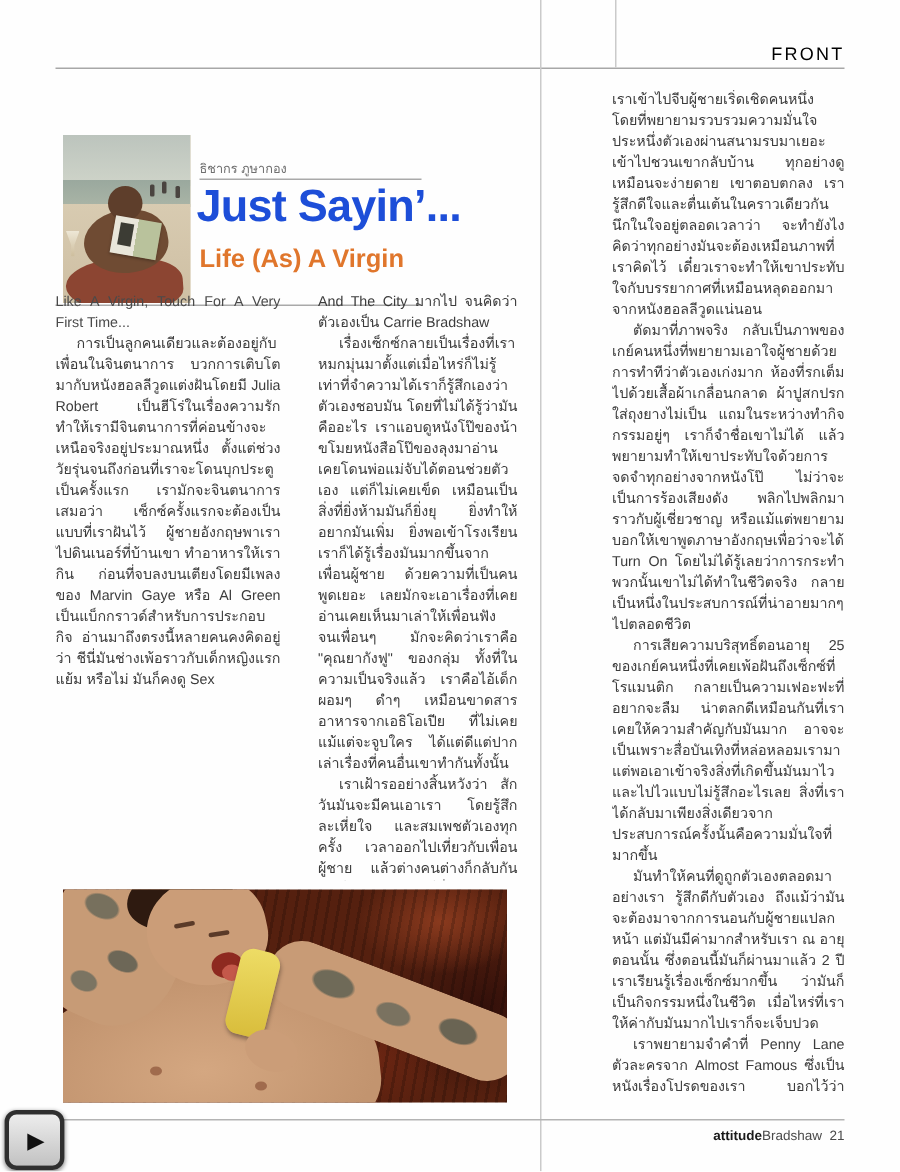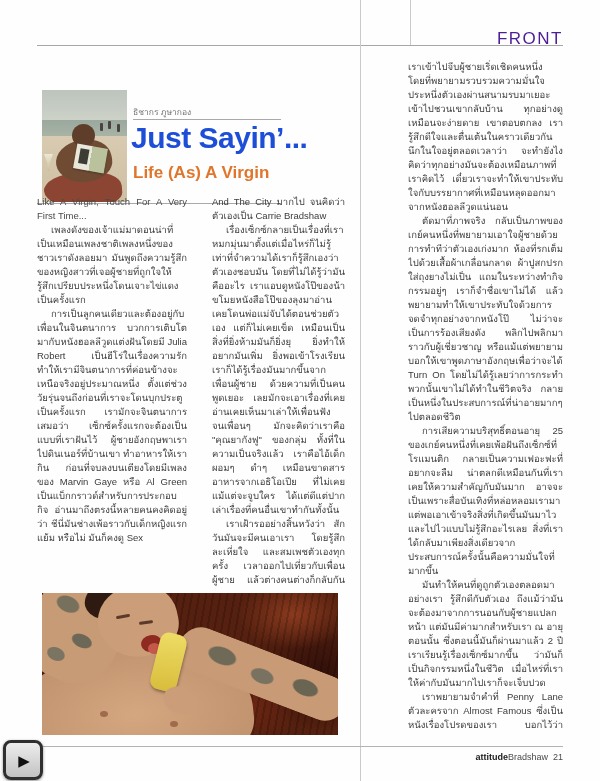--- a/index.html
+++ b/index.html
@@ -7,21 +7,21 @@
         font-family:"Liberation Sans","DejaVu Sans",sans-serif;color:#3b3b3b;}
 
   .rule{position:absolute;background:#b9b9b9;}
   .top-rule{left:37px;top:45px;width:526px;height:1px;background:#a7a7a7;}
   .footer-rule{left:37px;top:746px;width:526px;height:1px;background:#b3b3b3;}
   .v-main{left:360px;top:0;width:1px;height:781px;background:#cacaca;}
   .v-top{left:410px;top:0;width:1px;height:45px;background:#cacaca;}
   .byline-rule{left:133px;top:119px;width:148px;height:1px;background:#a9a9a9;}
   .header-bottom-rule{left:37px;top:203px;width:244px;height:1px;background:#a9a9a9;}
 
-  .front{position:absolute;top:29px;right:37px;font-size:17px;letter-spacing:1.5px;color:#4c1d95;}
+  .front{position:absolute;top:29px;right:37px;font-size:12px;letter-spacing:1.5px;color:#000000;}
   .byline{position:absolute;left:133px;top:105px;font-size:8.5px;color:#6f6f6f;}
   .title{position:absolute;left:131px;top:121px;margin:0;font-size:30px;font-weight:bold;
          letter-spacing:-0.5px;color:#1d4ed8;}
   .subtitle{position:absolute;left:133px;top:163px;margin:0;font-size:17px;font-weight:bold;}
 
   .col{position:absolute;font-size:9.5px;line-height:14px;text-align:justify;overflow:hidden;}
   .col p{margin:0;}
   .col p.ind{text-indent:14px;}
   .lead{color:#4a4a4a;}
   .col-left{left:37px;top:195px;width:150px;height:392px;}
@@ -114,21 +114,20 @@
   </div>
 
   <div class="byline">ธิชากร ภูษากอง</div>
   <div class="rule byline-rule"></div>
   <h1 class="title">Just Sayin’...</h1>
   <h2 class="subtitle" style="color: rgb(224, 118, 44);">Life (As) A Virgin</h2>
   <div class="rule header-bottom-rule"></div>
 
   <div class="col col-left">
     <p class="lead">Like A Virgin, Touch For A Very First Time...</p>
-    <p class="ind">เพลงดังของเจ้าแม่มาดอนน่าที่เป็นเหมือนเพลงชาติเพลงหนึ่งของชาวเราดังลอยมา มันพูดถึงความรู้สึกของหญิงสาวที่เจอผู้ชายที่ถูกใจให้รู้สึกเปรียบประหนึ่งโดนเจาะไข่แดงเป็นครั้งแรก</p>
     <p class="ind">การเป็นลูกคนเดียวและต้องอยู่กับเพื่อนในจินตนาการ บวกการเติบโตมากับหนังฮอลลีวูดแต่งฝันโดยมี Julia Robert เป็นฮีโร่ในเรื่องความรัก ทำให้เรามีจินตนาการที่ค่อนข้างจะเหนือจริงอยู่ประมาณหนึ่ง ตั้งแต่ช่วงวัยรุ่นจนถึงก่อนที่เราจะโดนบุกประตูเป็นครั้งแรก เรามักจะจินตนาการเสมอว่า เซ็กซ์ครั้งแรกจะต้องเป็นแบบที่เราฝันไว้ ผู้ชายอังกฤษพาเราไปดินเนอร์ที่บ้านเขา ทำอาหารให้เรากิน ก่อนที่จบลงบนเตียงโดยมีเพลงของ Marvin Gaye หรือ Al Green เป็นแบ็กกราวด์สำหรับการประกอบกิจ อ่านมาถึงตรงนี้หลายคนคงคิดอยู่ว่า ชีนี่มันช่างเพ้อราวกับเด็กหญิงแรกแย้ม หรือไม่ มันก็คงดู Sex</p>
   </div>
 
   <div class="col col-mid">
     <p>And The City มากไป จนคิดว่าตัวเองเป็น Carrie Bradshaw</p>
     <p class="ind">เรื่องเซ็กซ์กลายเป็นเรื่องที่เราหมกมุ่นมาตั้งแต่เมื่อไหร่ก็ไม่รู้ เท่าที่จำความได้เราก็รู้สึกเองว่าตัวเองชอบมัน โดยที่ไม่ได้รู้ว่ามันคืออะไร เราแอบดูหนังโป๊ของน้า ขโมยหนังสือโป๊ของลุงมาอ่าน เคยโดนพ่อแม่จับได้ตอนช่วยตัวเอง แต่ก็ไม่เคยเข็ด เหมือนเป็นสิ่งที่ยิ่งห้ามมันก็ยิ่งยุ ยิ่งทำให้อยากมันเพิ่ม ยิ่งพอเข้าโรงเรียน เราก็ได้รู้เรื่องมันมากขึ้นจากเพื่อนผู้ชาย ด้วยความที่เป็นคนพูดเยอะ เลยมักจะเอาเรื่องที่เคยอ่านเคยเห็นมาเล่าให้เพื่อนฟัง จนเพื่อนๆ มักจะคิดว่าเราคือ "คุณยากังฟู" ของกลุ่ม ทั้งที่ในความเป็นจริงแล้ว เราคือไอ้เด็กผอมๆ ดำๆ เหมือนขาดสารอาหารจากเอธิโอเปีย ที่ไม่เคยแม้แต่จะจูบใคร ได้แต่ดีแต่ปาก เล่าเรื่องที่คนอื่นเขาทำกันทั้งนั้น</p>
     <p class="ind">เราเฝ้ารออย่างสิ้นหวังว่า สักวันมันจะมีคนเอาเรา โดยรู้สึกละเหี่ยใจ และสมเพชตัวเองทุกครั้ง เวลาออกไปเที่ยวกับเพื่อนผู้ชาย แล้วต่างคนต่างก็กลับกันไปเป็นคู่ๆ ส่วนเราก็นั่ง Taxi กลับบ้านคนเดียวโดยมีเพลง I'm So Tire of Being Alone ของ Al Green เป็น Soundtrack ประกอบความเศร้ากลับไปพึ่งตัวเองหน้าคอมพิวเตอร์ เป็นภาพซ้ำแล้วซ้ำเล่าที่เราเองคุ้นชิน</p>
 
   </div>
 

